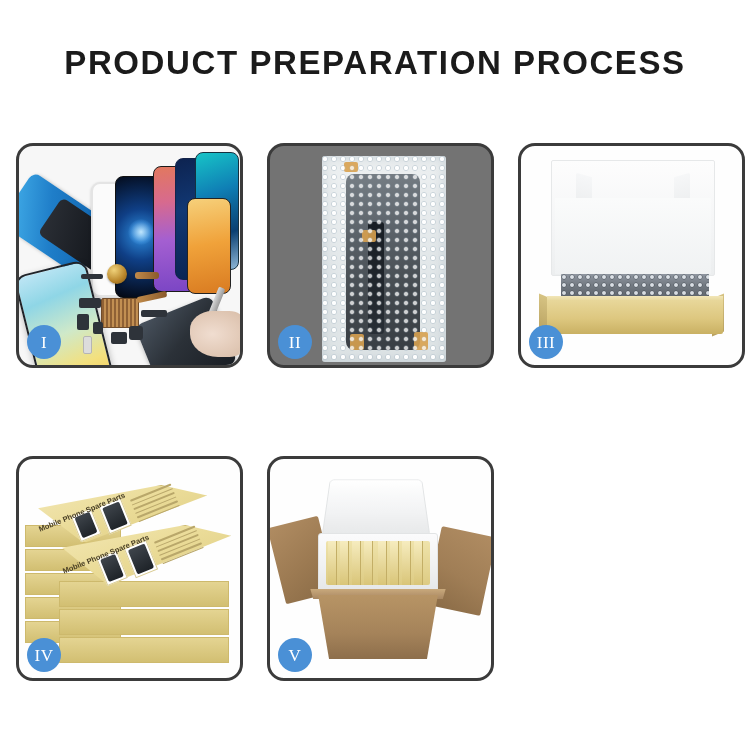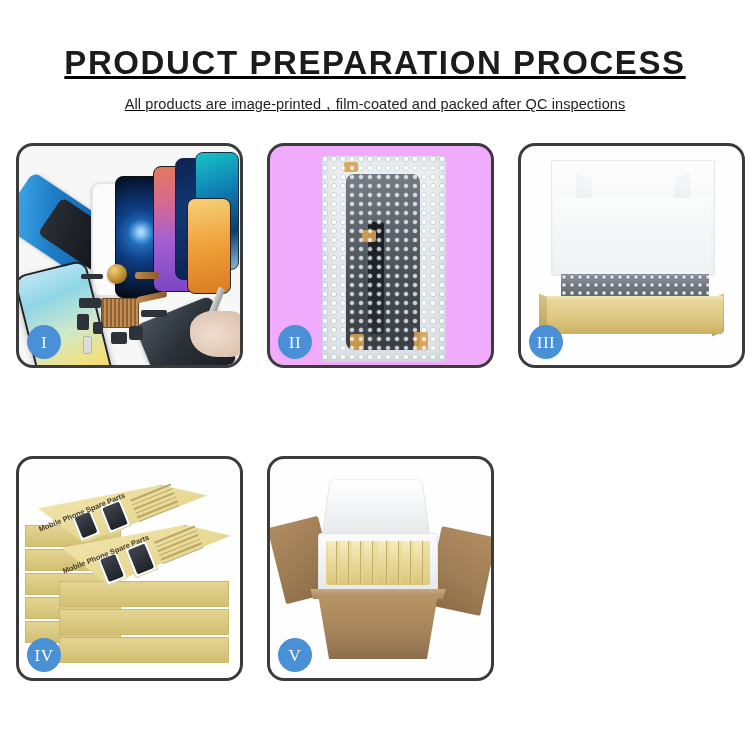--- a/index.html
+++ b/index.html
@@ -5,21 +5,21 @@
   * { box-sizing: border-box; margin: 0; padding: 0; }
   html, body {
     width: 750px; height: 750px;
     background: #ffffff;
     font-family: "Liberation Sans", sans-serif;
     overflow: hidden;
   }
   .page { position: relative; width: 750px; height: 750px; background:#fff; }
 
   
-  .header { position:absolute; left:0; top:0; width:750px; text-align:center;text-decoration:underline; }
+  .header { position:absolute; left:0; top:0; width:750px; text-align:center; }
   .title {
     font-family: "Liberation Sans", sans-serif;
     font-size: 33px; font-weight: 700; letter-spacing: 1.6px;
     color: #1b1b1b; line-height: 1; margin-top: 46px;
     white-space: nowrap;
   }
   .subtitle {
     font-family: "Liberation Sans", sans-serif;
     font-size: 14.5px; font-weight: 400; color: #232323;
     margin-top: 16px; letter-spacing: .1px; white-space: nowrap;
@@ -136,21 +136,21 @@
     background: linear-gradient(90deg,#d8d8d8,#9a9a9a);
     transform: rotate(22deg); border-radius:2px;
   }
   .hand {
     position:absolute; right:-6px; bottom:8px; width:56px; height:46px;
     background: radial-gradient(ellipse at 40% 50%, #f0ddd0 0%, #e3cbb9 55%, #d7bca6 100%);
     border-radius:40% 30% 30% 50%;
   }
 
   
-  .p2 { background:#f0abfc;text-decoration:underline; }
+  .p2 { background:#737373;text-decoration:underline; }
   .bw-bag {
     position:absolute; left:52px; top:10px; width:124px; height:206px;
     background: linear-gradient(170deg,#eef1f2 0%,#e3e8ea 50%,#dde3e5 100%);
     border-radius:3px;
     box-shadow: inset 0 0 14px rgba(160,175,185,.5);
   }
   .bw-bag::before{
     content:""; position:absolute; inset:0;
     background:
       radial-gradient(circle at 3px 3px, rgba(255,255,255,.95) 1.6px, rgba(175,190,200,.42) 2.6px, transparent 3.2px);
@@ -331,21 +331,20 @@
     background:#a8895f; transform: skewY(14deg); opacity:.85;
   }
 </style>
 </head>
 <body>
 
 <div class="page">
 
   <div class="header">
     <div class="title">PRODUCT PREPARATION PROCESS</div>
-    <div class="subtitle">All products are image-printed，film-coated and packed after QC inspections</div>
   </div>
 
   <div class="grid">
 
     <div class="panel p1">
       <div class="photo">
         <div class="ph s1"></div>
         <div class="ph s1b"></div>
         <div class="ph s2"></div>
         <div class="ph s3"></div>

